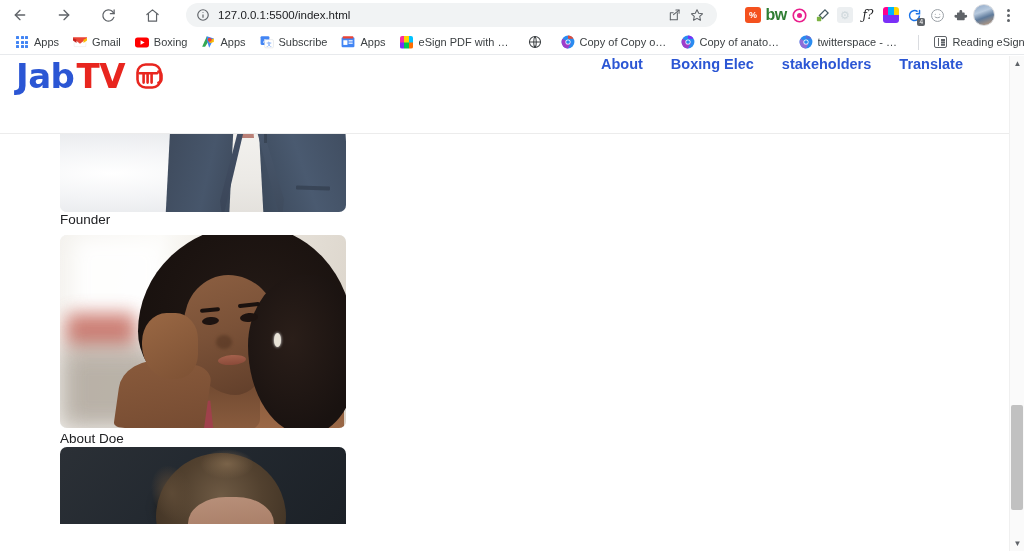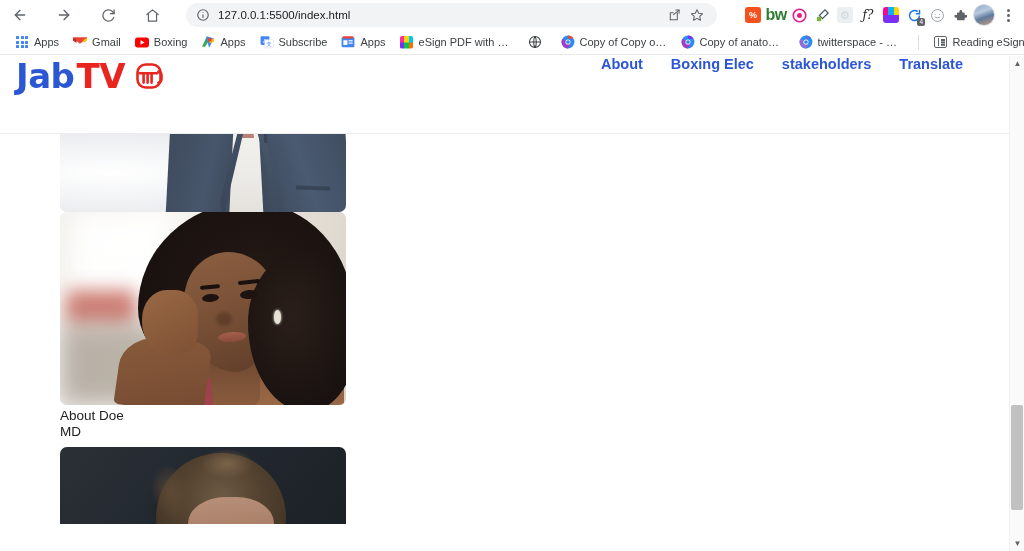--- a/index.html
+++ b/index.html
@@ -546,20 +546,21 @@
               <div class="shirt"></div>
               <div class="tie"></div>
               <div class="lapel-l"></div>
               <div class="lapel-r"></div>
               <div class="pocket"></div>
 
               <div class="pocket3"></div>
             </div>
           </div>
         </div>
+        <div class="card-role">Founder</div>
       </div>
 
       <div class="card" id="card2">
         <div class="card-img">
           <div class="photo-woman">
             <div class="bg-blur-lt"></div>
             <div class="bg-blur-red"></div>
             <div class="bg-blur-dk"></div>
             <div class="w-hair"></div>
             <div class="w-shoulder"></div>
@@ -572,21 +573,20 @@
             <div class="w-eye-r"></div>
             <div class="w-nose"></div>
             <div class="w-lips"></div>
             <div class="w-earring"></div>
             <div class="w-strap"></div>
             <div class="w-arm"></div>
             <div class="w-hand"></div>
           </div>
         </div>
         <div class="card-name">About Doe</div>
-        <div class="card-role">MD</div>
       </div>
 
       <div class="card" id="card3">
         <div class="card-img">
           <div class="photo-man">
             <div class="m-shadow"></div>
             <div class="m-hair"></div>
             <div class="m-hair-wisp1"></div>
             <div class="m-hair-wisp2"></div>
             <div class="m-forehead"></div>

